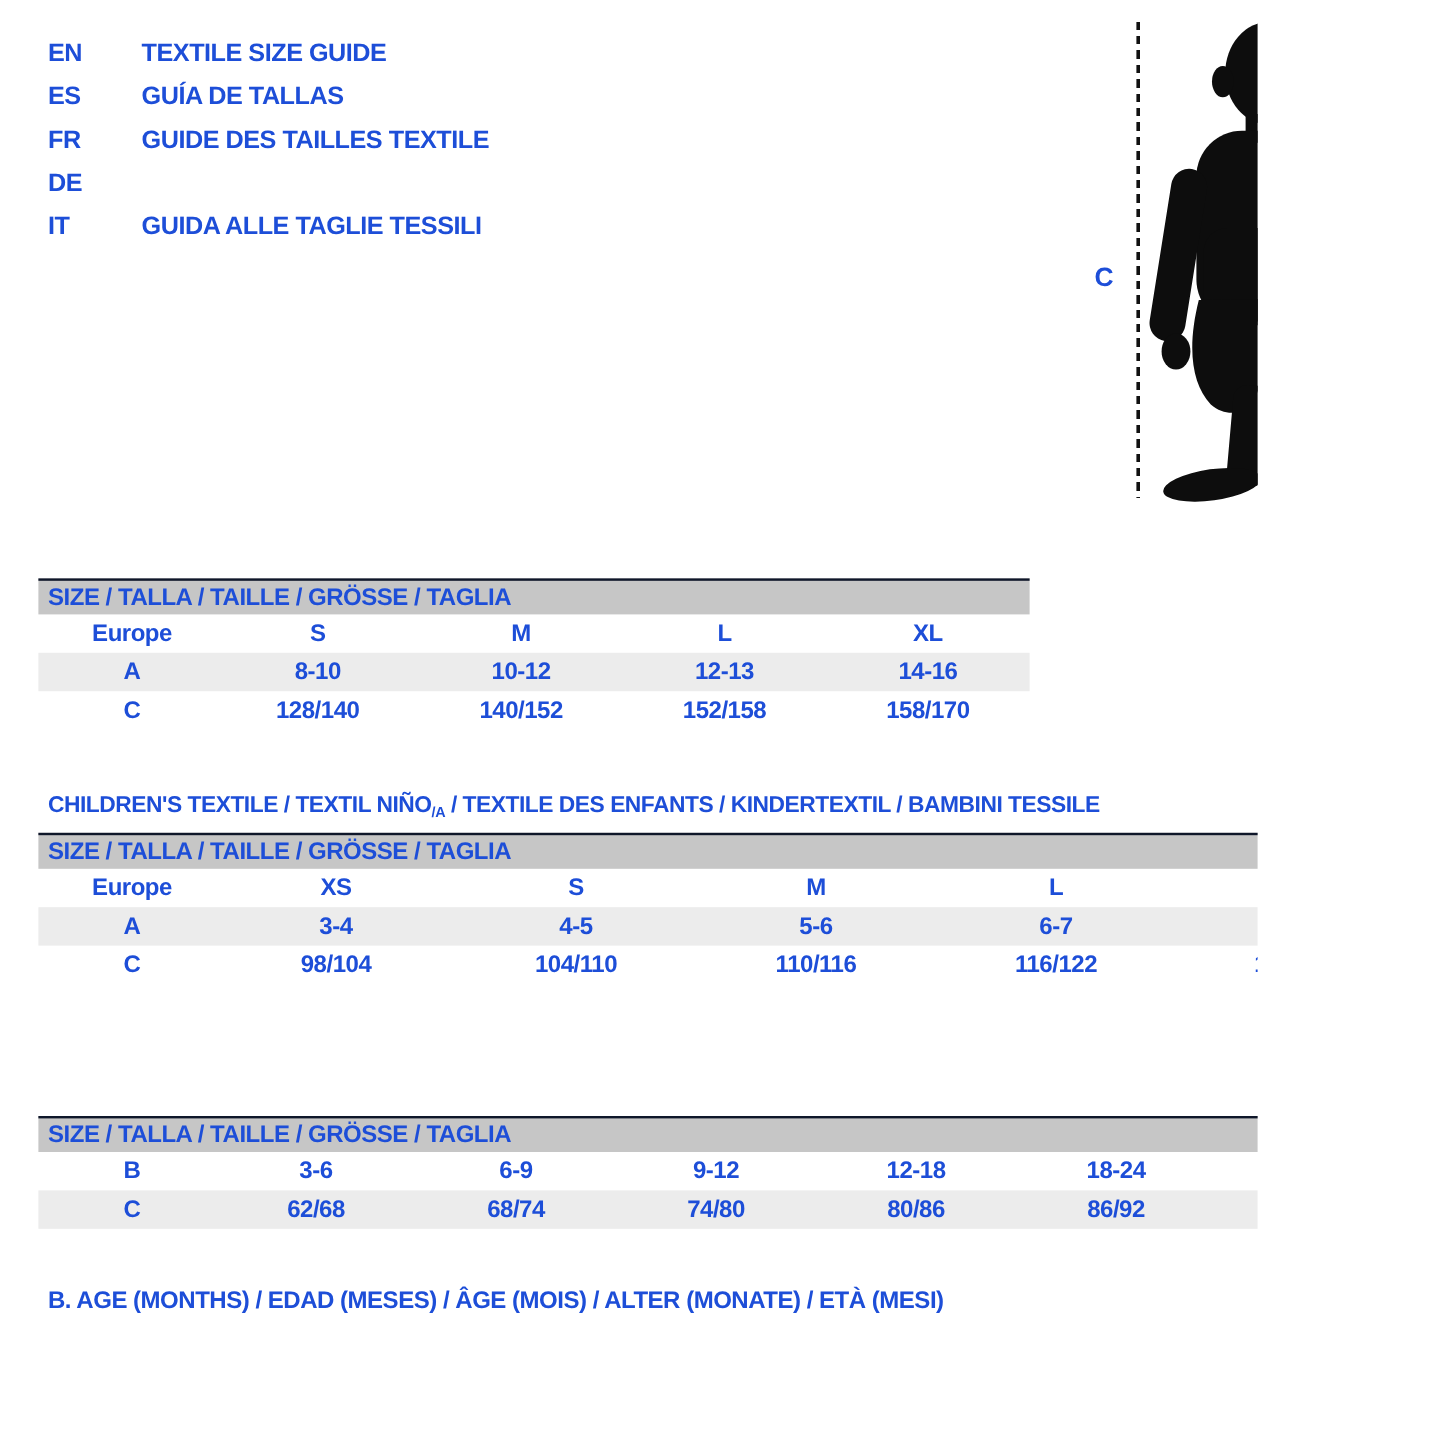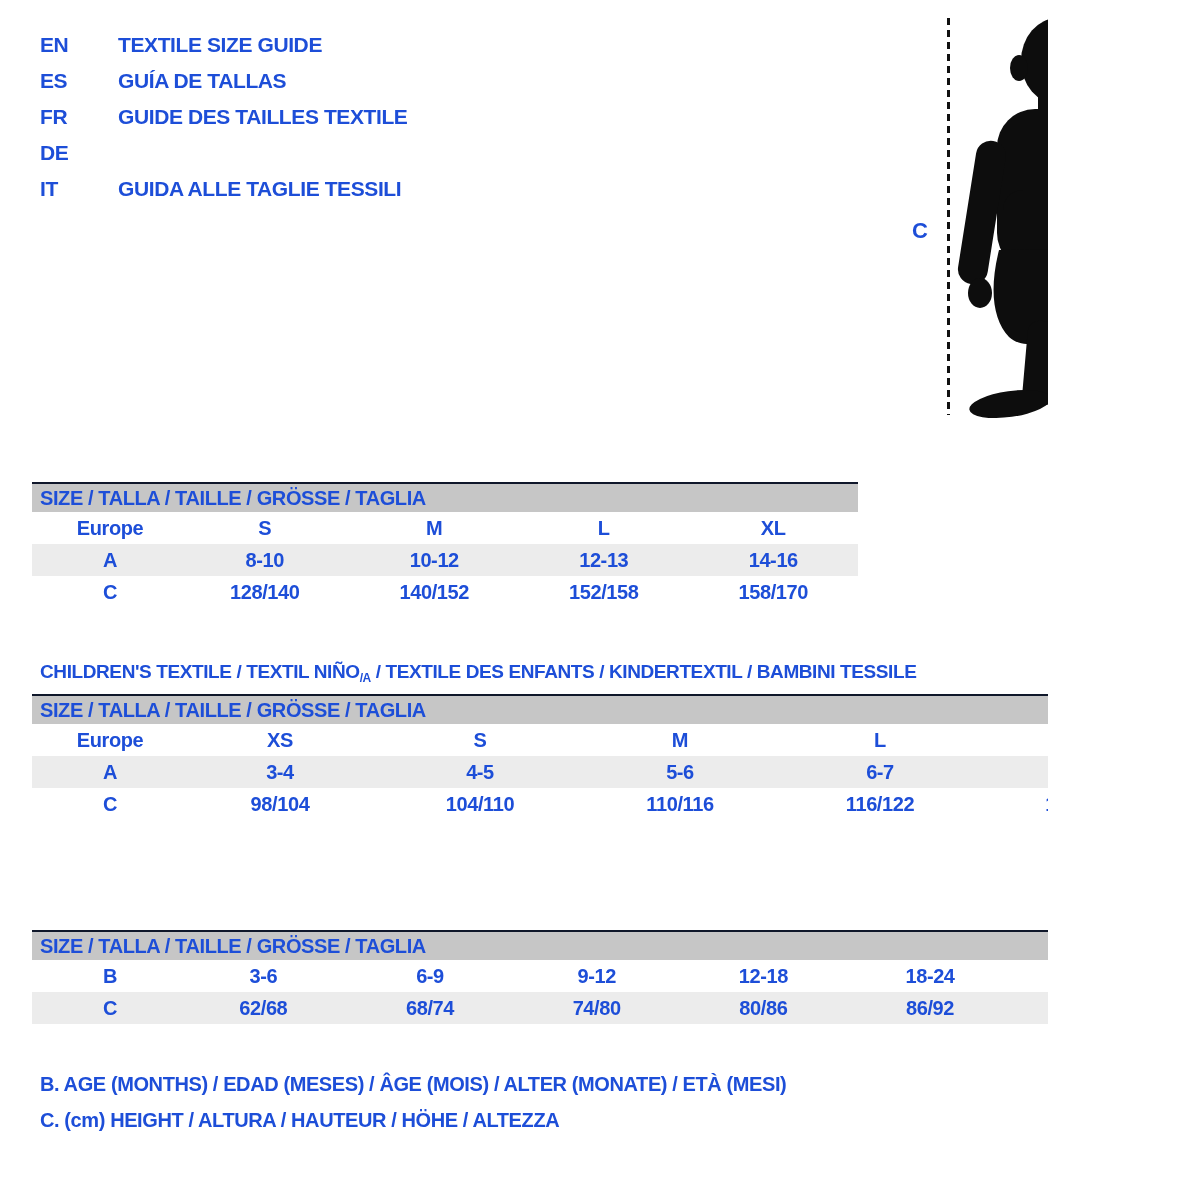--- a/index.html
+++ b/index.html
@@ -270,16 +270,15 @@
       <div class="cell">68/74</div>
       <div class="cell">74/80</div>
       <div class="cell">80/86</div>
       <div class="cell">86/92</div>
       <div class="cell">92/98</div>
     </div>
   </div>
 
   <div class="legend-block">
     <div class="legend-line">B. AGE (MONTHS) / EDAD (MESES) / ÂGE (MOIS) / ALTER (MONATE) / ETÀ (MESI)</div>
-    <div class="legend-line">C. (cm) HEIGHT / ALTURA / HAUTEUR / HÖHE / ALTEZZA</div>
   </div>
 
 </div>
 
 </body></html>

